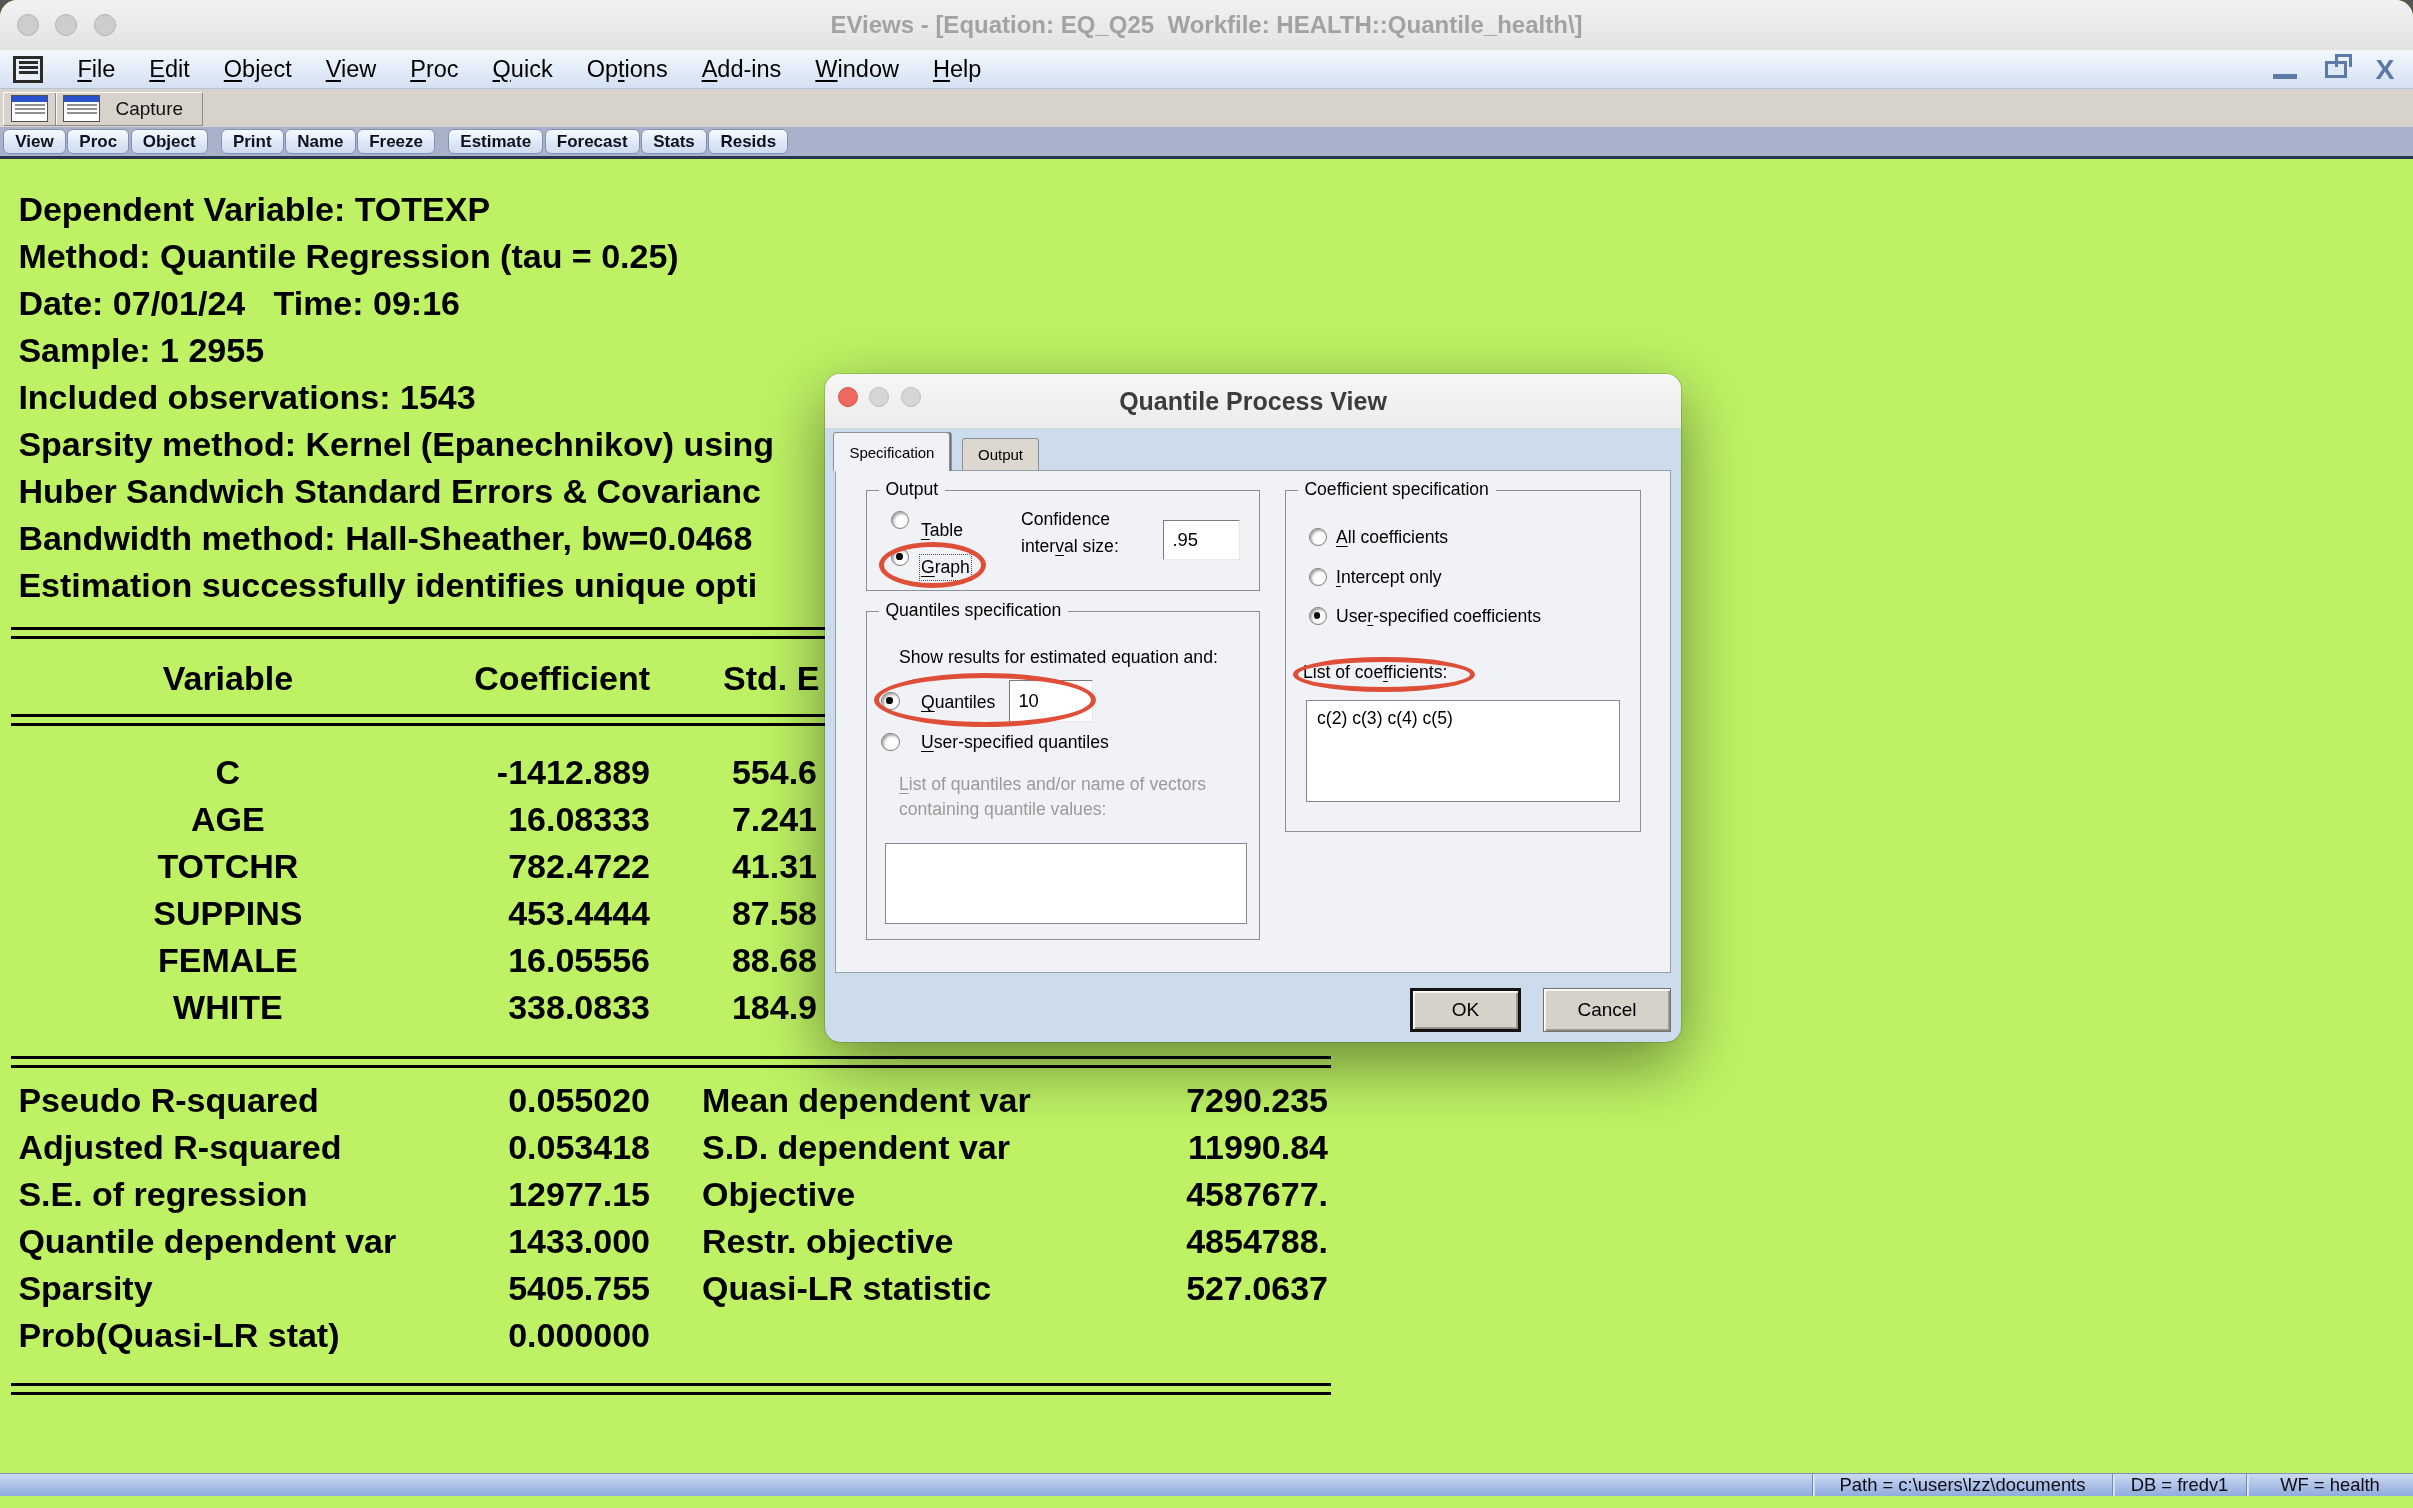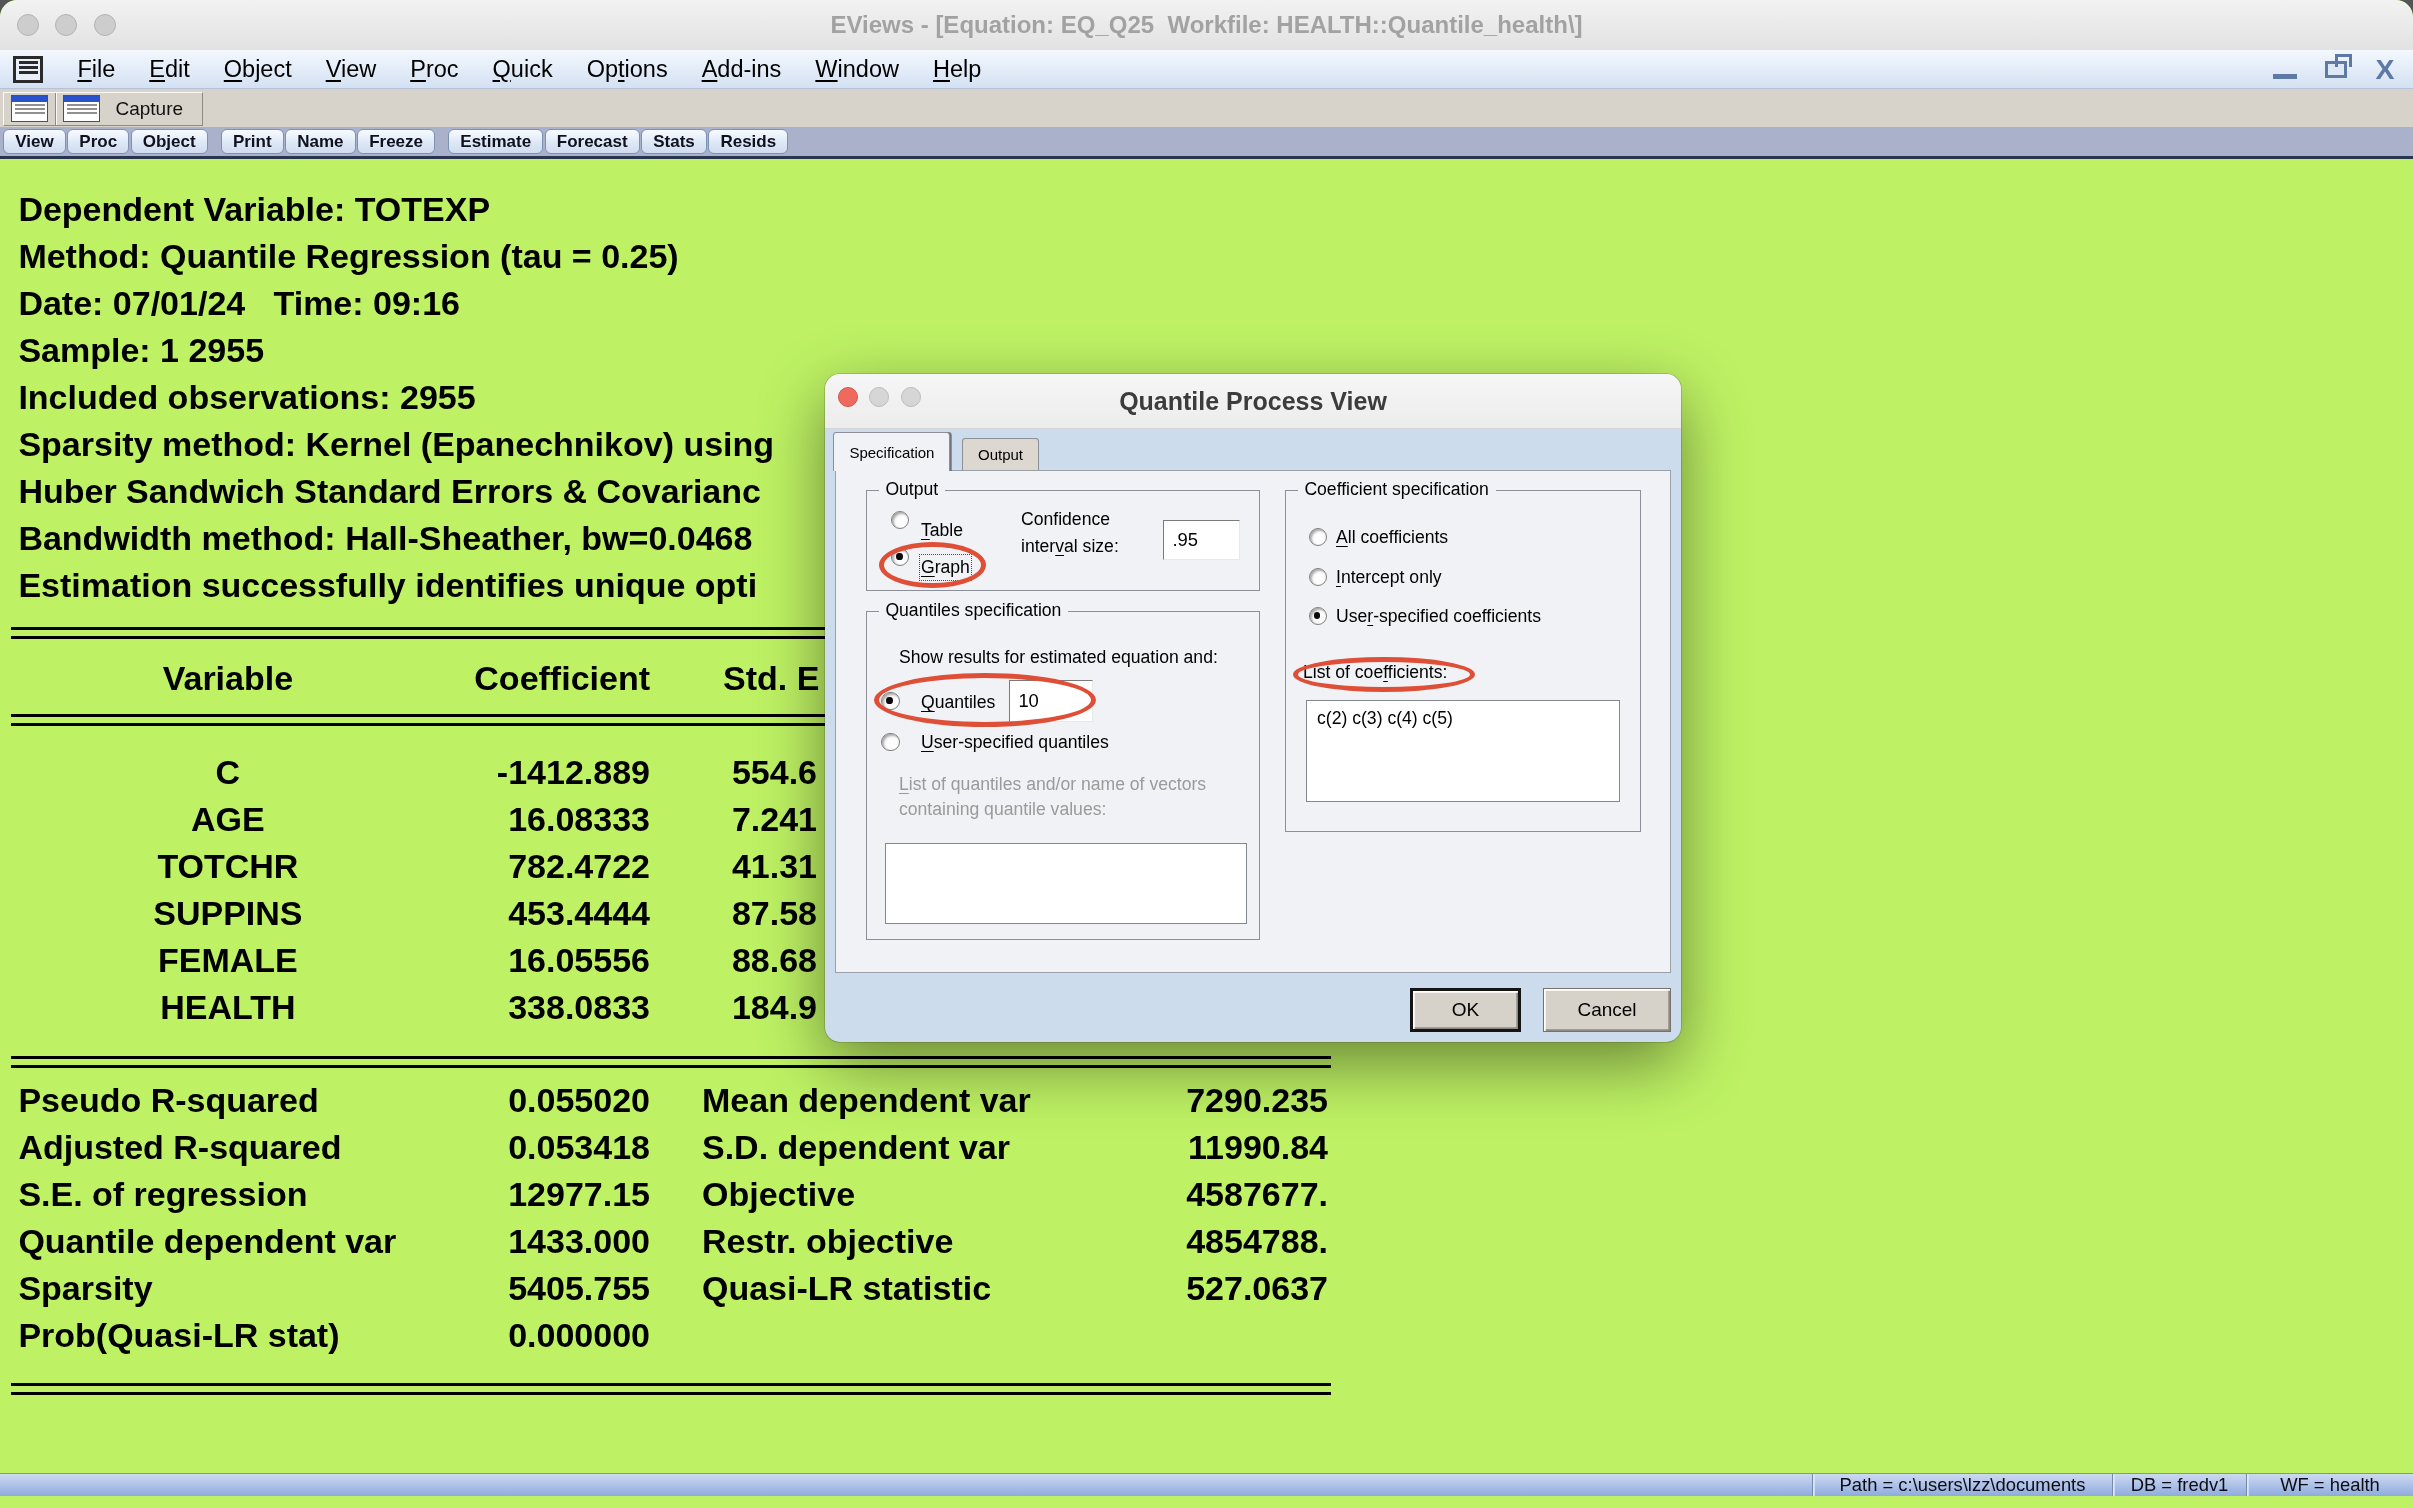--- a/index.html
+++ b/index.html
@@ -181,21 +181,21 @@
         <div class="obj-btn">Stats</div>
         <div class="obj-btn">Resids</div>
       </div>
     </div>
 
   <div id="eq-lines">
       <div class="eq-line">Dependent Variable: TOTEXP</div>
       <div class="eq-line">Method: Quantile Regression (tau = 0.25)</div>
       <div class="eq-line">Date: 07/01/24   Time: 09:16</div>
       <div class="eq-line">Sample: 1 2955</div>
-      <div class="eq-line">Included observations: 2955</div>
+      <div class="eq-line">Included observations: 1543</div>
       <div class="eq-line">Sparsity method: Kernel (Epanechnikov) using</div>
       <div class="eq-line">Huber Sandwich Standard Errors &amp; Covarianc</div>
       <div class="eq-line">Bandwidth method: Hall-Sheather, bw=0.0468</div>
       <div class="eq-line">Estimation successfully identifies unique opti</div>
     </div>
 
   <div class="dline" style="top:627px;"></div>
   <div id="coef-header">
     <span class="col-var">Variable</span>
     <span class="col-coef">Coefficient</span>
@@ -223,21 +223,21 @@
      <span class="col-var">SUPPINS</span>
      <span class="col-coef">453.4444</span>
      <span class="col-std">87.58</span>
    </div>
       <div class="coef-row">
      <span class="col-var">FEMALE</span>
      <span class="col-coef">16.05556</span>
      <span class="col-std">88.68</span>
    </div>
       <div class="coef-row">
-     <span class="col-var">HEALTH</span>
+     <span class="col-var">WHITE</span>
      <span class="col-coef">338.0833</span>
      <span class="col-std">184.9</span>
    </div>
     </div>
 
   <div class="dline" style="top:1056px;"></div>
   <div id="stats-rows">
       <div class="stat-row">
      <span class="s-ll">Pseudo R-squared</span>
      <span class="s-lv">0.055020</span>

